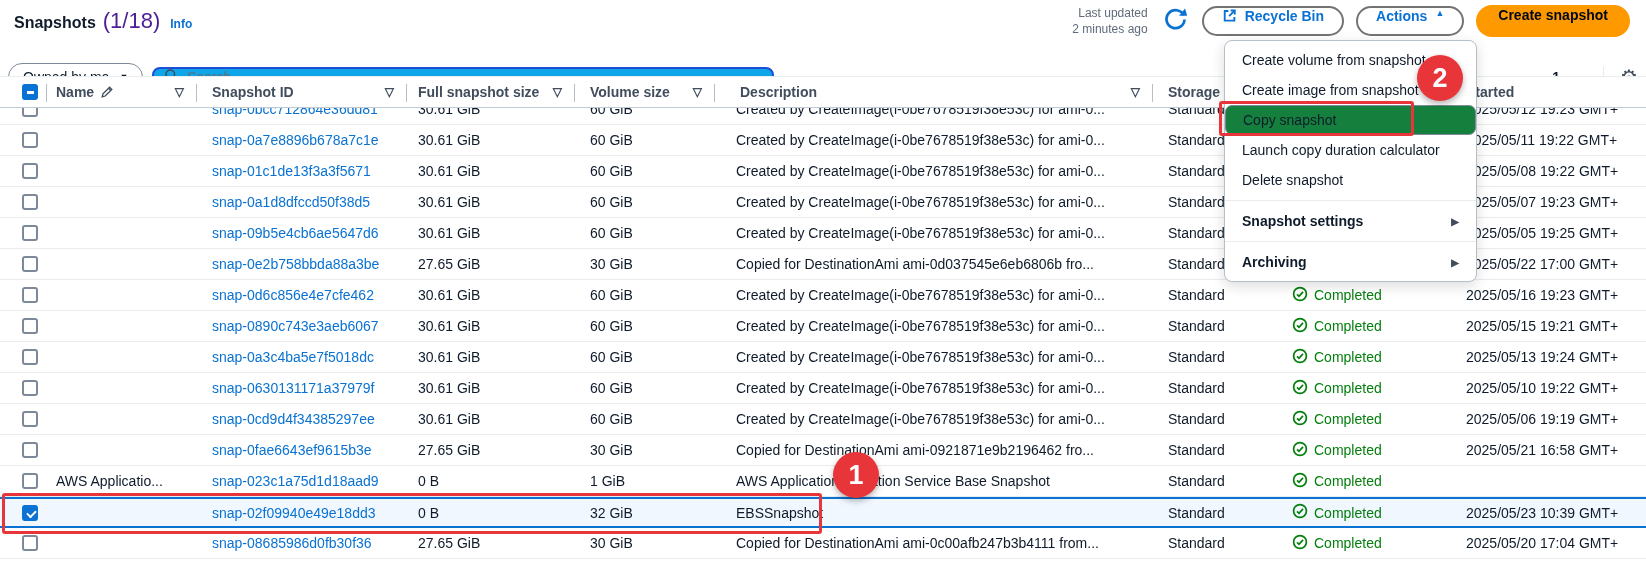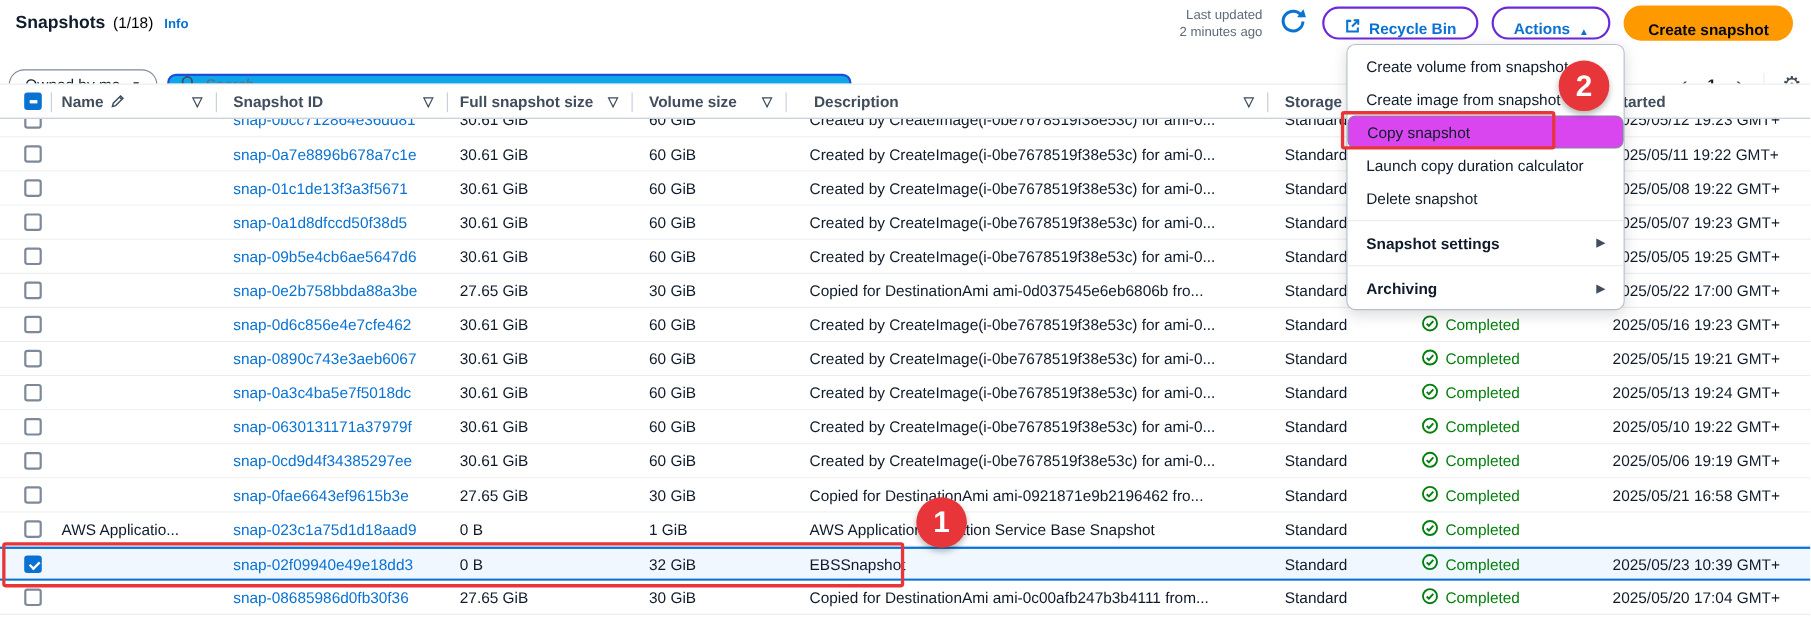--- a/index.html
+++ b/index.html
@@ -8,27 +8,27 @@
     position:relative; width:1646px; height:561px; overflow:hidden;
     background:#fff; color:#0f1b2a;
     font-family:"Liberation Sans", sans-serif; font-size:14px;
   }
 
   
   .topbar { position:absolute; top:0; left:14px; right:16px; height:42px;
     display:flex; align-items:center; justify-content:space-between; }
   .title-group { display:flex; align-items:baseline; gap:7px; }
   .page-title { font-size:16px; font-weight:700; color:#0f1b2a; }
-  .page-count { font-size:14px; font-weight:400; color:#000000; }
+  .page-count { font-size:22px; font-weight:400; color:#4c1d95; }
   .info-link { font-size:12px; font-weight:700; color:#0972d3; margin-left:3px; }
   .top-actions { display:flex; align-items:center; gap:12px; }
   .last-updated { font-size:12px; color:#5f6b7a; text-align:right; line-height:1.35; margin-right:2px; }
   .icon-btn { width:28px; height:28px; display:flex; align-items:center; justify-content:center; cursor:pointer; }
-  .btn { height:30px; border-radius:20px; border:2px solid #6d28d9; background:#fff; color:#0972d3;
-    font-weight:700; font-size:14px; font-family:inherit; display:inline-flex; align-items:flex-end; gap:8px; padding:0 18px; cursor:pointer; }
+  .btn { height:30px; border-radius:20px; border:2px solid #737373; background:#fff; color:#0972d3;
+    font-weight:700; font-size:14px; font-family:inherit; display:inline-flex; align-items:flex-start; gap:8px; padding:0 18px; cursor:pointer; }
   .btn .caret-up { font-size:9px; }
   .btn-primary { background:#ff9900; border-color:#ff9900; color:#000716; height:32px; padding:0 20px; }
 
   
   .filterbar { position:absolute; top:43px; left:8px; right:8px; height:28px;
     display:flex; align-items:center; gap:9px;margin-top:20px; }
   .select-btn { height:28px; border:1px solid #7d8998; border-radius:20px; background:#fff;
     display:inline-flex; align-items:center; gap:10px; padding:0 14px; font-size:14px; color:#0f1b2a; cursor:pointer; }
   .select-btn .caret-down { font-size:9px; color:#0f1b2a; }
   .search-box { width:622px; height:20px; border:2px solid #1d4ed8; border-radius:8px; background:#0ea5e9;
@@ -76,21 +76,21 @@
   .cb.on { background:#0972d3; border-color:#0972d3; }
   .cb.on.check::after { content:""; position:absolute; left:3px; top:3.5px; width:7px; height:4px;
     border-left:2px solid #fff; border-bottom:2px solid #fff; transform:rotate(-45deg); }
   .cb.on.minus::after { content:""; position:absolute; left:2.5px; top:5px; width:7px; height:2.5px; background:#fff; }
 
   
   .menu { position:absolute; left:1224px; top:40px; width:253px; background:#fff;
     border:1px solid #b6bec9; border-radius:8px; box-shadow:0 4px 14px rgba(0,0,0,.14);
     z-index:20; padding:4px 0; }
   .menu-item { height:30px; display:flex; align-items:center; padding:0 17px; font-size:14px; color:#0f1b2a; cursor:pointer; }
-  .menu-item.hl { background:#d946ef; border:1px solid #7d8998; border-radius:7px; }
+  .menu-item.hl { background:#15803d; border:1px solid #7d8998; border-radius:7px; }
   .menu-divider { height:1px; background:#e9ebed; margin:5px 0; }
   .menu-sub { font-weight:700; justify-content:space-between; }
   .menu-sub .sub-arrow { font-size:10px; color:#414d5c; }
 
   
   .ann-box { position:absolute; border:3px solid #e8353a; border-radius:3px; z-index:30; pointer-events:none; }
   #ann-box-1 { left:2px; top:493px; width:820px; height:41px; }
   #ann-box-2 { left:1219px; top:101px; width:195px; height:35px; }
   .ann-circle { position:absolute; width:46px; height:46px; border-radius:50%; background:#e8353a; color:#fff;
     font-size:27px; font-weight:700; display:flex; align-items:center; justify-content:center;

